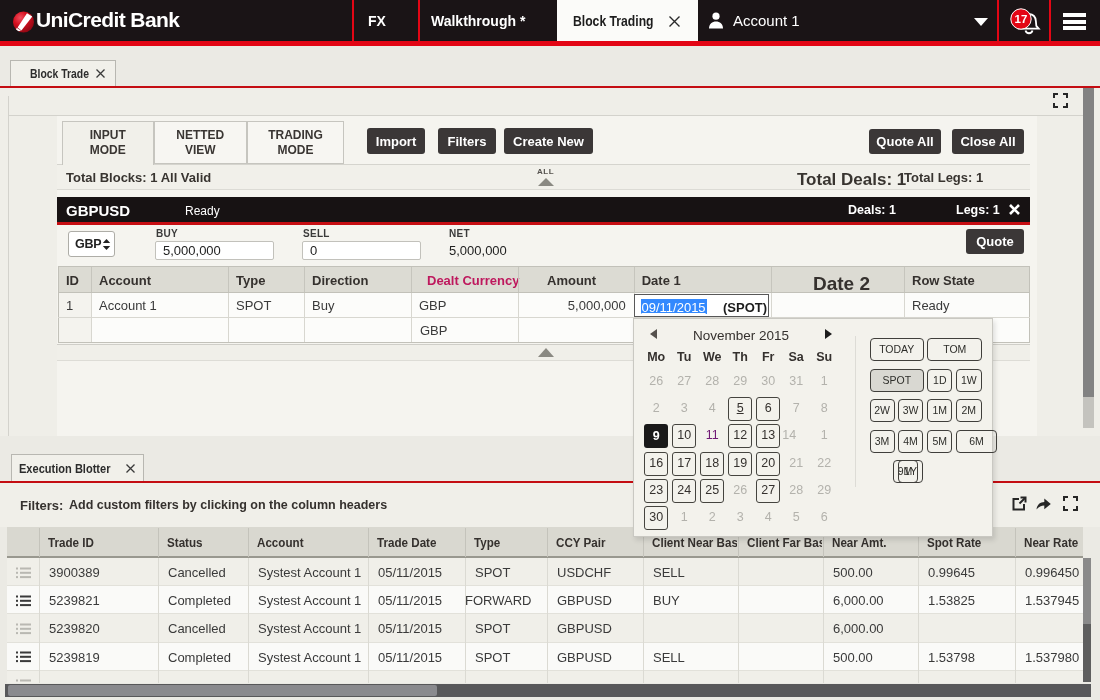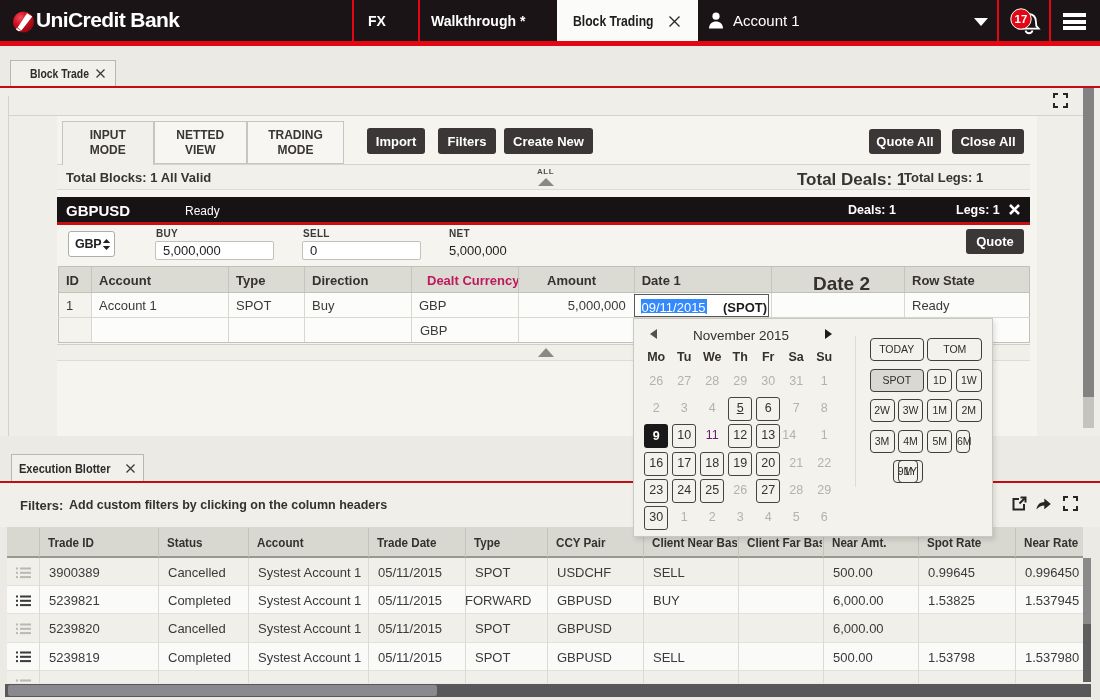--- a/index.html
+++ b/index.html
@@ -406,14 +406,14 @@
 <div class="abs" style="left:869.5px;top:368.5px;width:54.5px;height:23px;background:#d9d8d2;border:1.4px solid #403f3b;border-radius:4px;font-size:10.5px;color:#2e2e2a;text-align:center;line-height:20px;">SPOT</div>
 <div class="abs" style="left:927.3px;top:368.5px;width:25px;height:23px;background:transparent;border:1.4px solid #403f3b;border-radius:4px;font-size:10.5px;color:#2e2e2a;text-align:center;line-height:20px;">1D</div>
 <div class="abs" style="left:956px;top:368.5px;width:25.5px;height:23px;background:transparent;border:1.4px solid #403f3b;border-radius:4px;font-size:10.5px;color:#2e2e2a;text-align:center;line-height:20px;">1W</div>
 <div class="abs" style="left:869.5px;top:399px;width:25px;height:23px;background:transparent;border:1.4px solid #403f3b;border-radius:4px;font-size:10.5px;color:#2e2e2a;text-align:center;line-height:20px;">2W</div>
 <div class="abs" style="left:898px;top:399px;width:25px;height:23px;background:transparent;border:1.4px solid #403f3b;border-radius:4px;font-size:10.5px;color:#2e2e2a;text-align:center;line-height:20px;">3W</div>
 <div class="abs" style="left:927.3px;top:399px;width:25px;height:23px;background:transparent;border:1.4px solid #403f3b;border-radius:4px;font-size:10.5px;color:#2e2e2a;text-align:center;line-height:20px;">1M</div>
 <div class="abs" style="left:956px;top:399px;width:25.5px;height:23px;background:transparent;border:1.4px solid #403f3b;border-radius:4px;font-size:10.5px;color:#2e2e2a;text-align:center;line-height:20px;">2M</div>
 <div class="abs" style="left:869.5px;top:429.5px;width:25px;height:23px;background:transparent;border:1.4px solid #403f3b;border-radius:4px;font-size:10.5px;color:#2e2e2a;text-align:center;line-height:20px;">3M</div>
 <div class="abs" style="left:898px;top:429.5px;width:25px;height:23px;background:transparent;border:1.4px solid #403f3b;border-radius:4px;font-size:10.5px;color:#2e2e2a;text-align:center;line-height:20px;">4M</div>
 <div class="abs" style="left:927.3px;top:429.5px;width:25px;height:23px;background:transparent;border:1.4px solid #403f3b;border-radius:4px;font-size:10.5px;color:#2e2e2a;text-align:center;line-height:20px;">5M</div>
-<div class="abs" style="left:956px;top:429.5px;width:14px;height:23px;background:transparent;border:1.4px solid #403f3b;border-radius:4px;font-size:10.5px;color:#2e2e2a;text-align:center;line-height:20px;">6M</div>
+<div class="abs" style="left:956px;top:429.5px;width:41px;height:23px;background:transparent;border:1.4px solid #403f3b;border-radius:4px;font-size:10.5px;color:#2e2e2a;text-align:center;line-height:20px;">6M</div>
 <div class="abs" style="left:869.5px;top:460px;width:25px;height:23px;background:transparent;border:1.4px solid #403f3b;border-radius:4px;font-size:10.5px;color:#2e2e2a;text-align:center;line-height:20px;margin-left:23px;">9M</div>
 <div class="abs" style="left:898px;top:460px;width:25px;height:23px;background:transparent;border:1.4px solid #403f3b;border-radius:4px;font-size:10.5px;color:#2e2e2a;text-align:center;line-height:20px;">1Y</div>
 </body></html>

